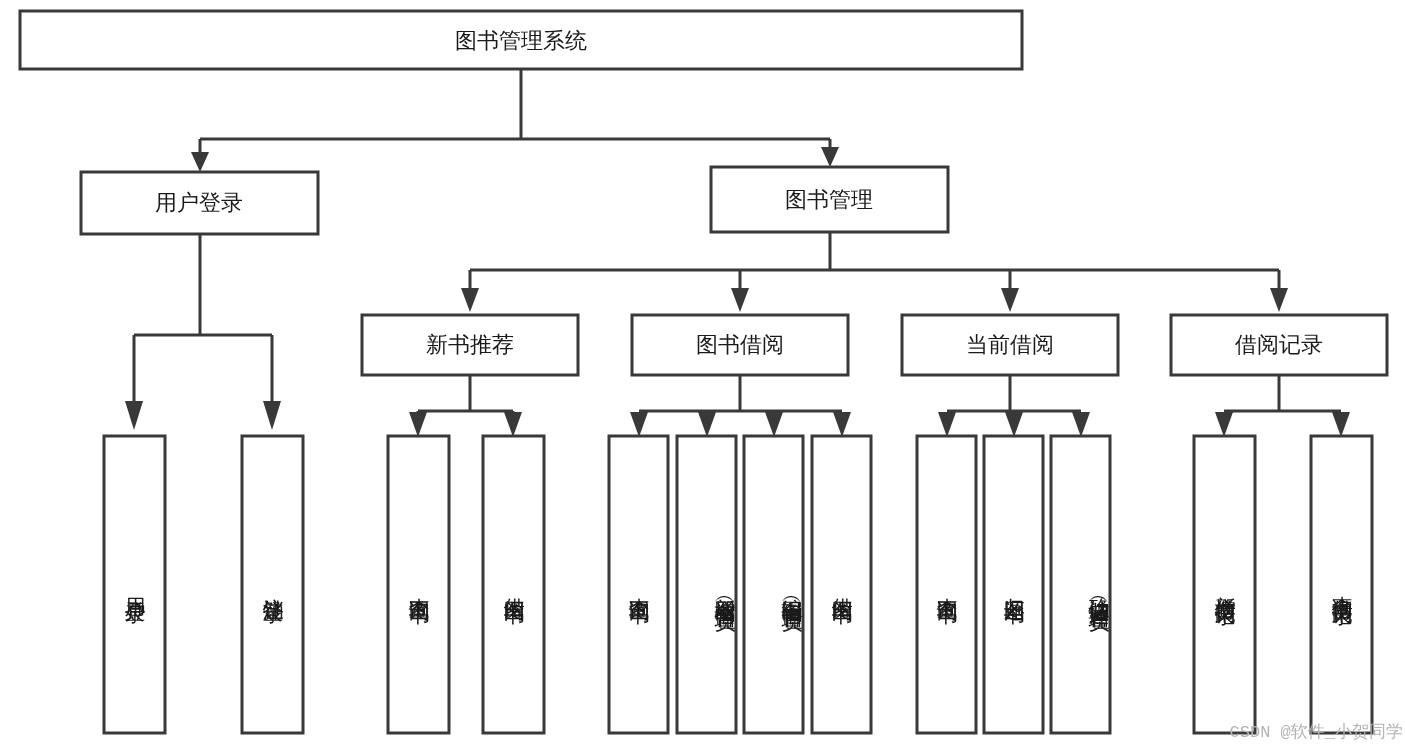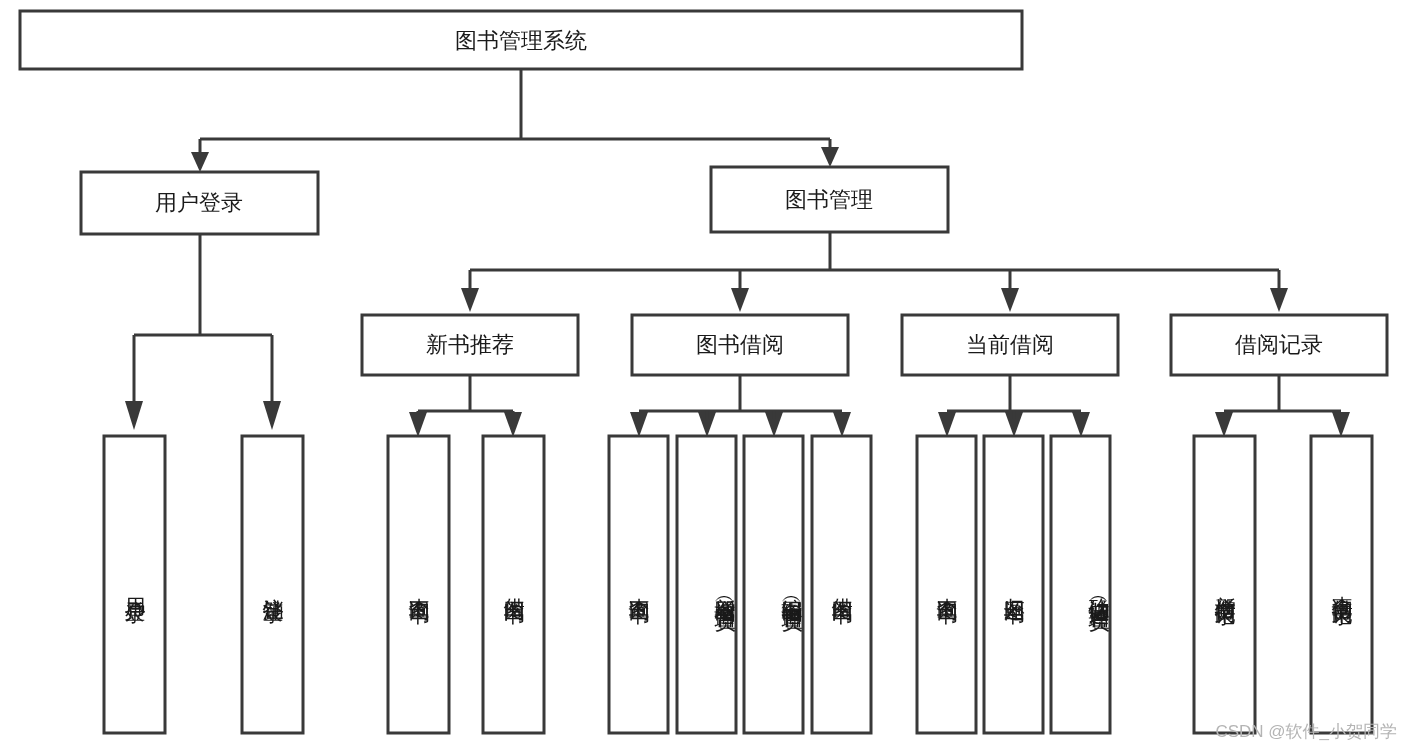--- a/index.html
+++ b/index.html
@@ -59,23 +59,23 @@
     letter-spacing: 2px;
     display: flex;
     align-items: center;
     justify-content: center;
     text-align: center;
     white-space: nowrap;
     pointer-events: none;
   }
   #watermark {
     position: absolute;
-    right: 8px;
+    right: 2px;
     bottom: 4px;
-    font-family: Liberation Sans, sans-serif;
+    font-family: Liberation Mono, monospace;
     font-size: 17px;
     color: #b4b4b4;
     white-space: nowrap;
   }
 </style>
 </head>
 <body>
 
 <div id="diagram-root">
 

